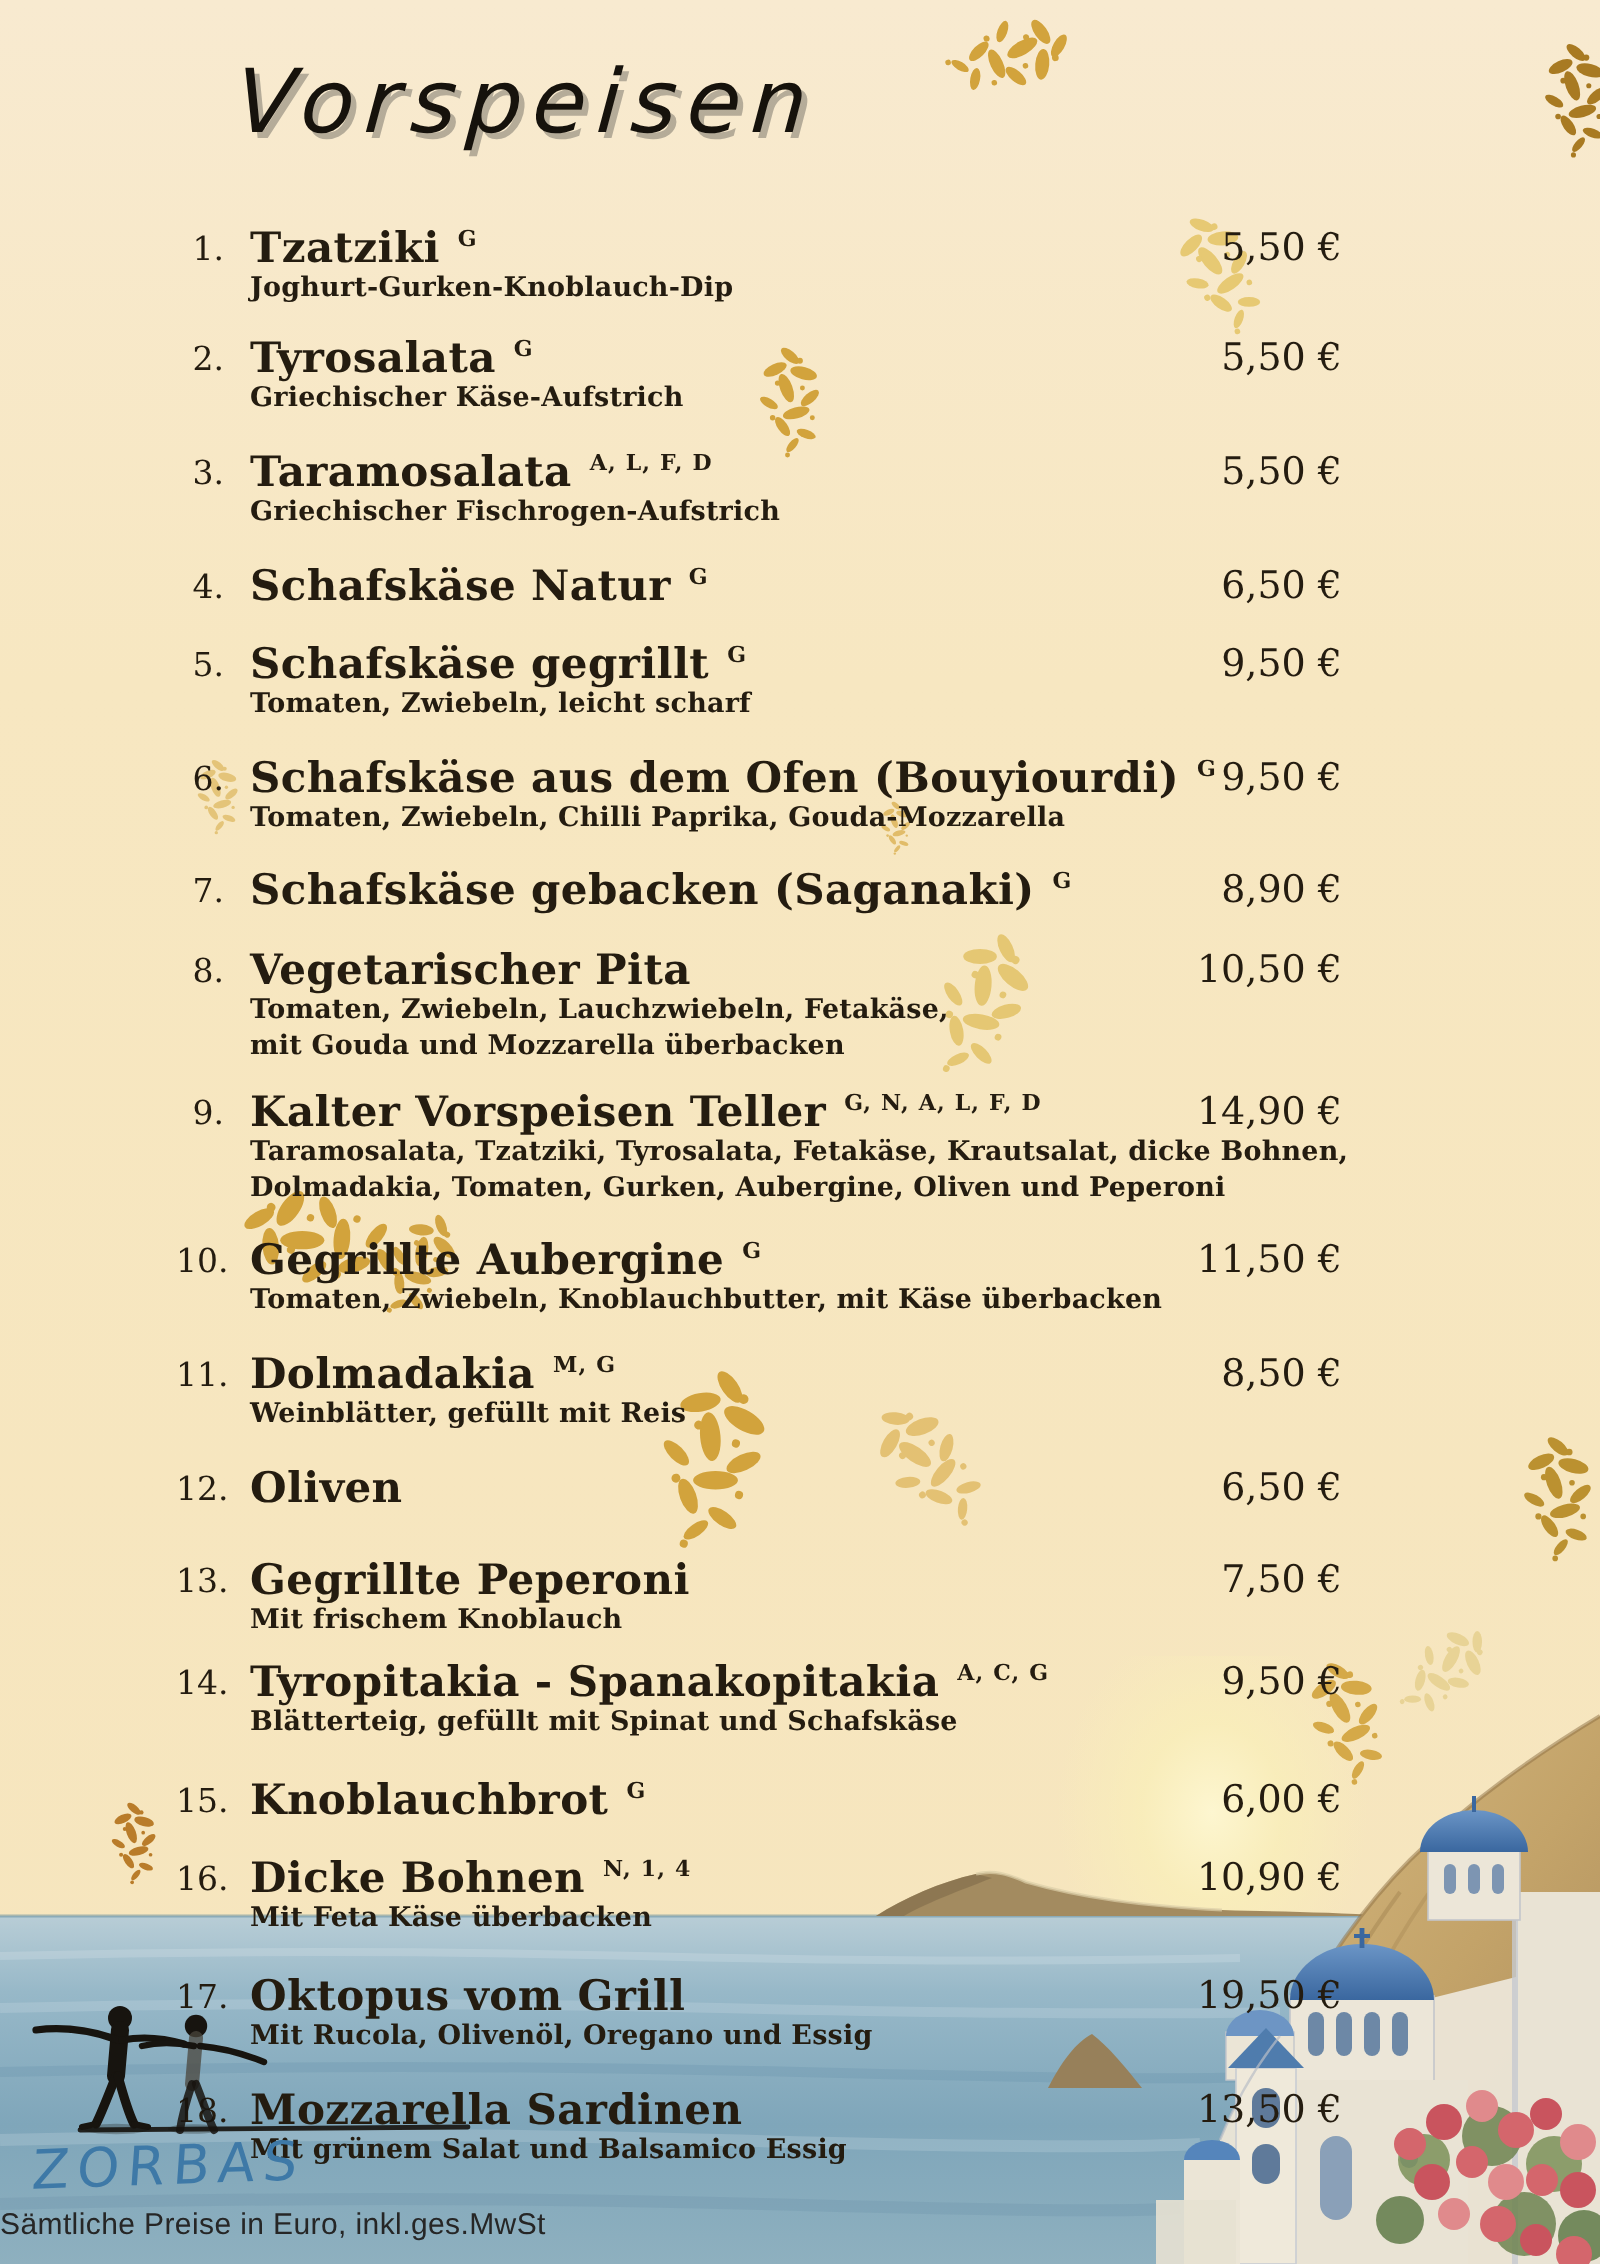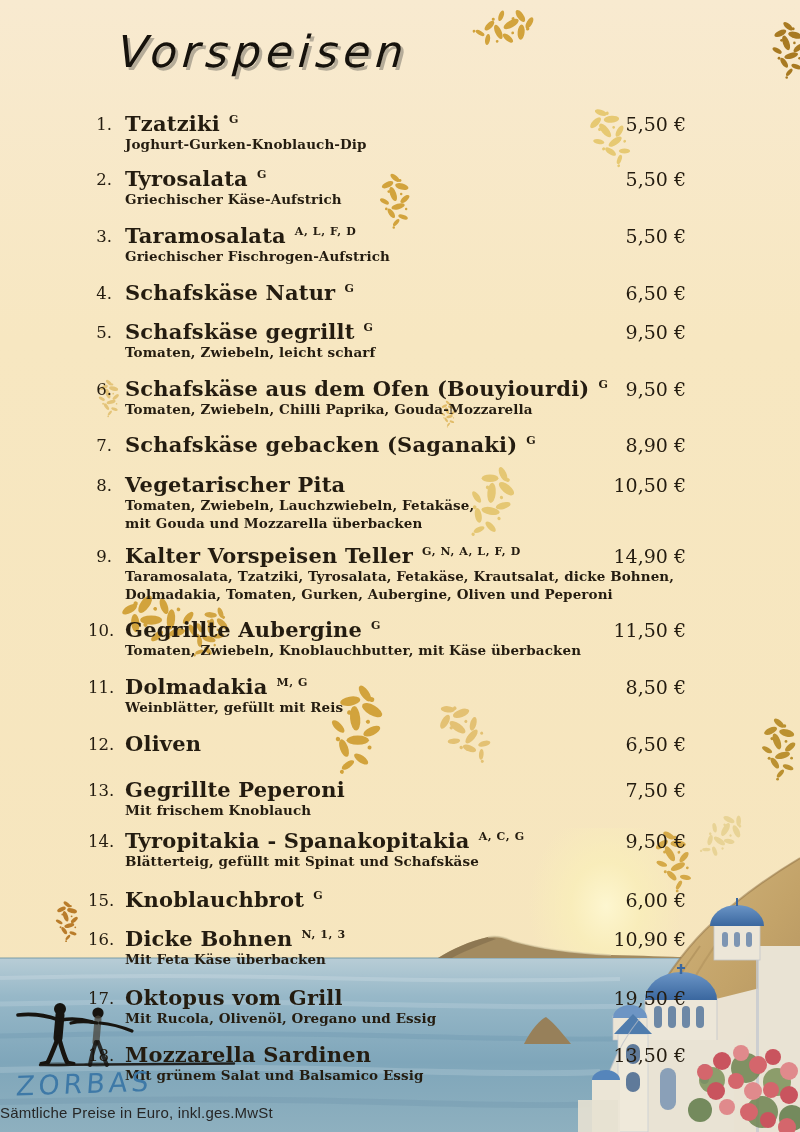--- a/index.html
+++ b/index.html
@@ -25,21 +25,21 @@
     text-shadow:3px 3px 0 rgba(125,120,110,.55);
   }
   
   .row{position:absolute;left:92px;width:594px;z-index:3;}
   .num{
     position:absolute;left:-4px;top:4px;width:24px;
     text-align:right;font-size:16.5px;
   }
   .name{margin-left:33px;font-size:21px;letter-spacing:.2px;white-space:nowrap;font-weight:bold;}
   .sup{font-size:11px;letter-spacing:.6px;margin-left:9px;position:relative;top:-8px;}
-  .price{position:absolute;right:0;top:2px;font-size:19px;}
+  .price{position:absolute;right:15px;top:2px;font-size:19px;}
   .desc{
     margin-left:33px;font-size:13.5px;font-weight:bold;
     line-height:1.32;letter-spacing:.1px;
   }
   
   .figures{position:absolute;left:10px;top:996px;z-index:3;}
   .logotext{
     position:absolute;left:16px;top:1068px;z-index:3;
     font-family:"DejaVu Sans", sans-serif;
     font-size:27px;letter-spacing:4px;color:#3e79a7;
@@ -335,21 +335,21 @@
     <span class="price">9,50 €</span>
     <div class="desc">Blätterteig, gefüllt mit Spinat und Schafskäse</div>
   </div>
 
   <div class="row" style="top:887px">
     <span class="num">15.</span><span class="name"><span>Knoblauchbrot</span><span class="sup">G</span></span>
     <span class="price">6,00 €</span>
   </div>
 
   <div class="row" style="top:926px">
-    <span class="num">16.</span><span class="name"><span>Dicke Bohnen</span><span class="sup">N, 1, 3</span></span>
+    <span class="num">16.</span><span class="name"><span>Dicke Bohnen</span><span class="sup">N, 1, 4</span></span>
     <span class="price">10,90 €</span>
     <div class="desc">Mit Feta Käse überbacken</div>
   </div>
 
   <div class="row" style="top:985px">
     <span class="num">17.</span><span class="name"><span>Oktopus vom Grill</span><span class="sup"></span></span>
     <span class="price">19,50 €</span>
     <div class="desc">Mit Rucola, Olivenöl, Oregano und Essig</div>
   </div>
 

